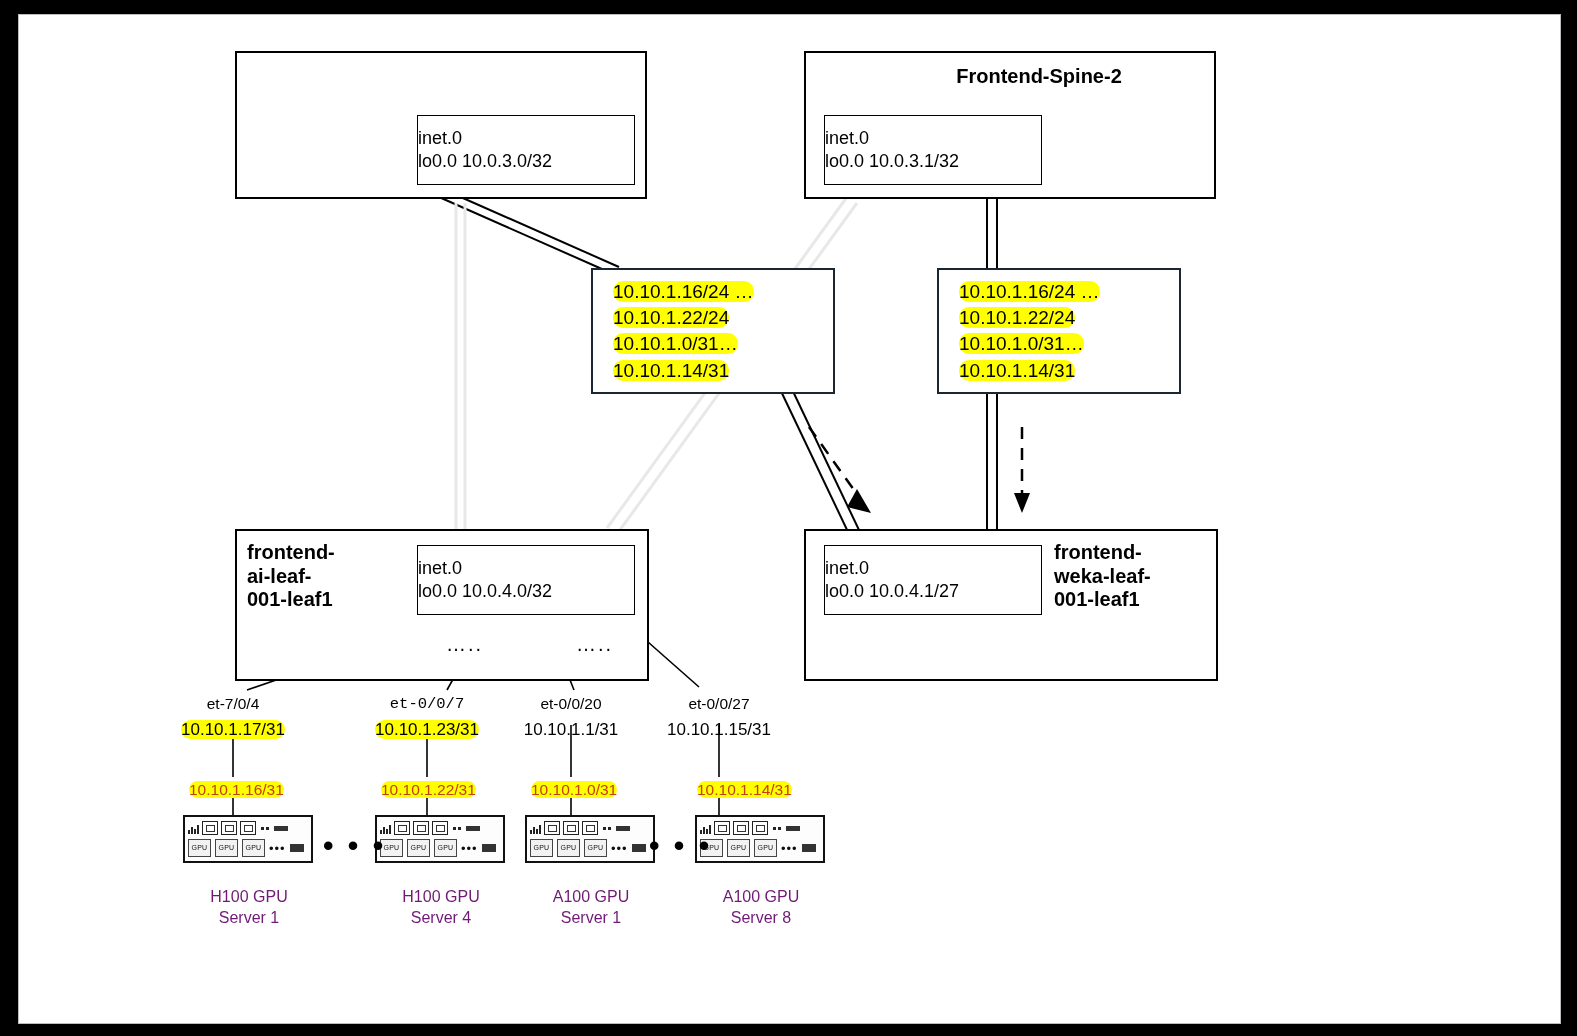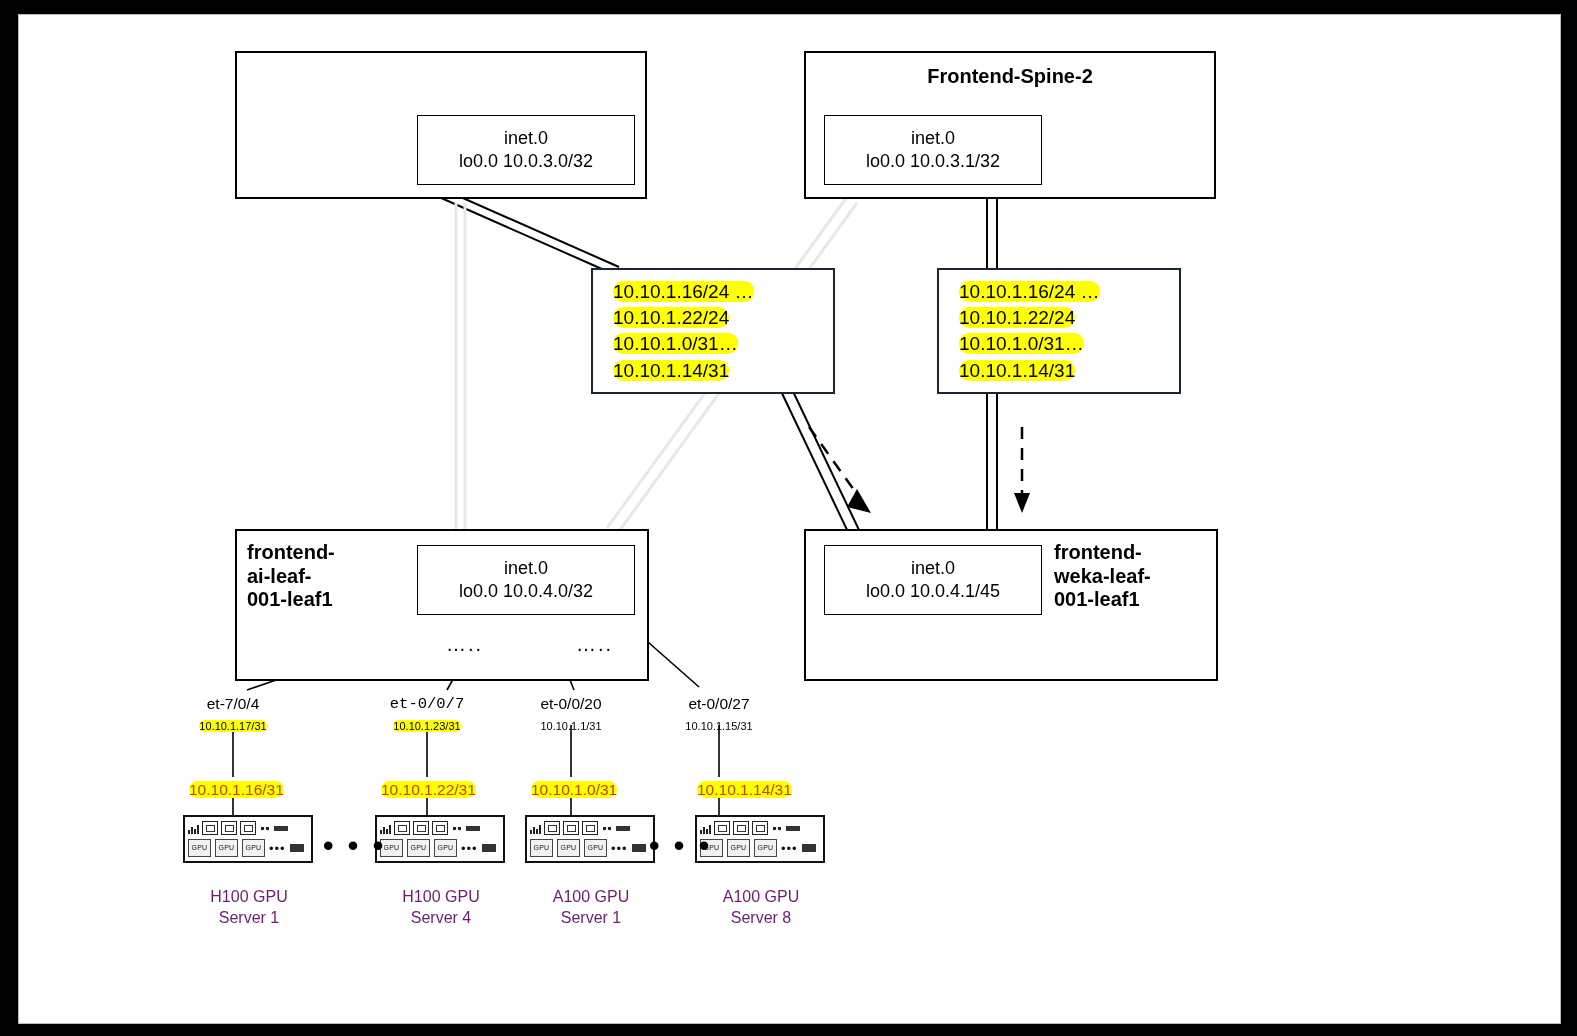--- a/index.html
+++ b/index.html
@@ -42,21 +42,21 @@
     border: 2px solid #000000;
     box-sizing: border-box;
   }
   .inner-box {
     position: absolute;
     background: #ffffff;
     border: 1px solid #000000;
     box-sizing: border-box;
     display: flex;
     flex-direction: column;
-    align-items: center;
+    align-items: flex-start;
     justify-content: center;
   }
   .title {
     position: absolute;
     font-size: 20px;
     font-weight: bold;
     color: #000;
     text-align: center;
     white-space: pre-line;
     line-height: 1.18;
@@ -86,21 +86,21 @@
   }
   .port-label {
     position: absolute;
     font-size: 15.5px;
     color: #000;
     text-align: center;
     white-space: nowrap;
   }
   .ip-label {
     position: absolute;
-    font-size: 11px;
+    font-size: 17px;
     color: #000;
     text-align: center;
     white-space: nowrap;
   }
   .server-ip {
     position: absolute;
     font-size: 15.5px;
     color: #c2410c;
     white-space: nowrap;
   }
@@ -272,21 +272,21 @@
       <line x1="700" y1="775" x2="700" y2="800" stroke="#000" stroke-width="1.6"></line>
     </svg>
 
     <div class="box" style="left:216px; top:36px; width:412px; height:148px;"></div>
     <div class="inner-box" style="left:398px; top:100px; width:218px; height:70px;">
       <div class="mono-line">inet.0</div>
       <div class="mono-line">lo0.0  10.0.3.0/32</div>
     </div>
 
     <div class="box" style="left:785px; top:36px; width:412px; height:148px;"></div>
-    <div class="title" style="left:785px; top:50px; width:412px;">Frontend-Spine-2</div>
+    <div class="title" style="left:785px; top:50px; width:412px;padding-left:29px;">Frontend-Spine-2</div>
     <div class="inner-box" style="left:805px; top:100px; width:218px; height:70px;">
       <div class="mono-line">inet.0</div>
       <div class="mono-line">lo0.0  10.0.3.1/32</div>
     </div>
 
     <div class="routebox" style="left:572px; top:253px; width:244px; height:126px;">
       <div class="rline"><span class="hl">10.10.1.16/24 …</span></div>
       <div class="rline"><span class="hl">10.10.1.22/24</span></div>
       <div class="rline"><span class="hl">10.10.1.0/31…</span></div>
       <div class="rline"><span class="hl">10.10.1.14/31</span></div>
@@ -309,21 +309,21 @@
     </div>
     <div class="ell" style="left:427px; top:618px;">…..</div>
     <div class="ell" style="left:557px; top:618px;">…..</div>
 
     <div class="box" style="left:785px; top:514px; width:414px; height:152px;"></div>
     <div class="title" style="left:1035px; top:526px; width:160px; text-align:left;">frontend-
 weka-leaf-
 001-leaf1</div>
     <div class="inner-box" style="left:805px; top:530px; width:218px; height:70px;">
       <div class="mono-line">inet.0</div>
-      <div class="mono-line">lo0.0  10.0.4.1/45</div>
+      <div class="mono-line">lo0.0  10.0.4.1/27</div>
     </div>
 
     <div class="port-label" style="left:214px; top:680px; width:140px; margin-left:-70px;">et-7/0/4</div>
     <div class="ip-label" style="left:214px; top:705px; width:160px; margin-left:-80px;"><span class="hl">10.10.1.17/31</span></div>
 
     <div class="port-label" style="left:408px; top:680px; width:140px; margin-left:-70px;font-family:Liberation Mono, monospace;">et-0/0/7</div>
     <div class="ip-label" style="left:408px; top:705px; width:160px; margin-left:-80px;"><span class="hl">10.10.1.23/31</span></div>
 
     <div class="port-label" style="left:552px; top:680px; width:140px; margin-left:-70px;">et-0/0/20</div>
     <div class="ip-label" style="left:552px; top:705px; width:160px; margin-left:-80px;">10.10.1.1/31</div>

